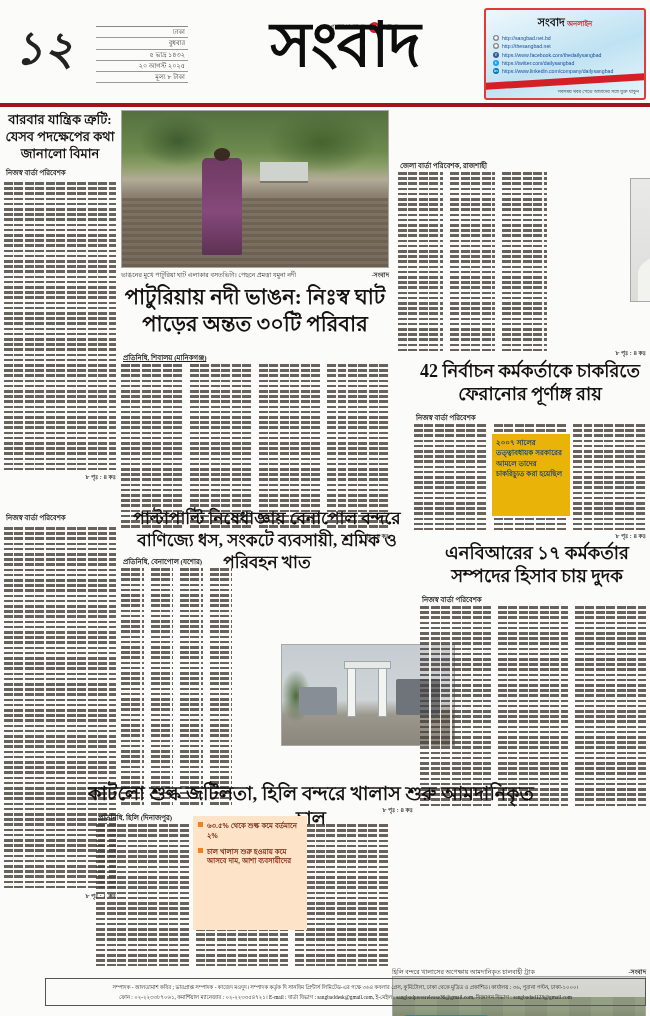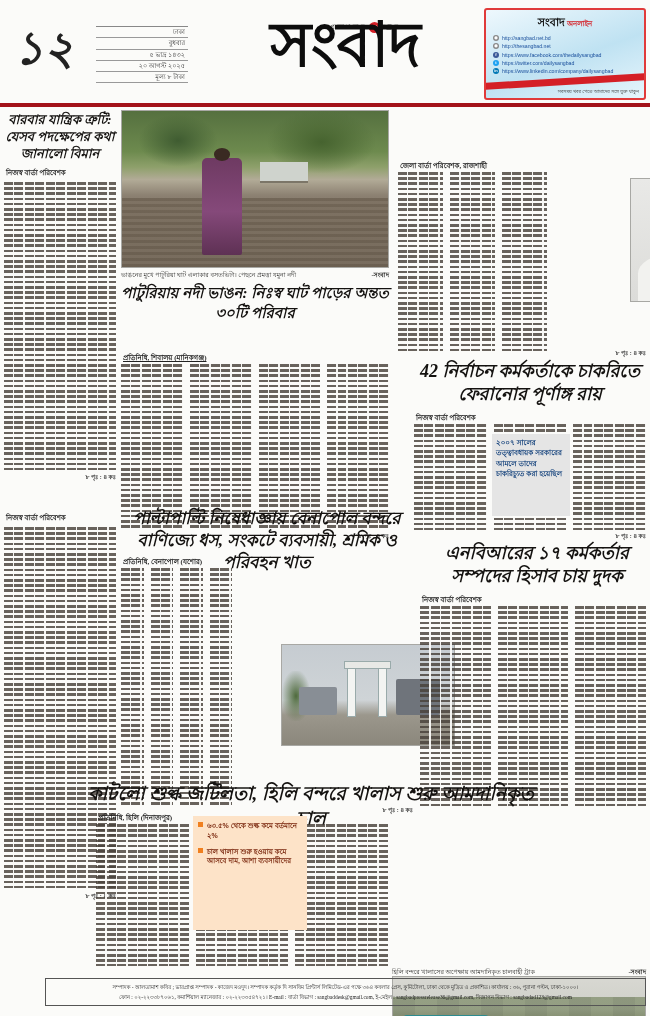--- a/index.html
+++ b/index.html
@@ -22,33 +22,33 @@
               font-family:"Liberation Sans",sans-serif;}
   #online-box .ob-title{text-align:center;margin-top:4px;font-weight:900;font-size:11px;color:#0d0d0d;}
   #online-box .ob-title .suffix{color:#d41f26;font-size:7px;font-weight:bold;margin-left:2px;}
   .ob-link-row{display:flex;align-items:center;gap:3px;margin:2.2px 0 0 7px;}
   .ob-ic{width:6px;height:6px;border-radius:50%;flex:0 0 auto;color:#fff;font-size:4px;line-height:6px;text-align:center;font-weight:bold;}
   .ob-link{font-size:5.2px;color:#1a4f9c;text-decoration:none;white-space:nowrap;}
   .ob-ribbon{position:absolute;left:-4px;right:-4px;bottom:13px;height:7px;background:#d41f26;transform:skewY(-3.5deg);}
   .ob-note{position:absolute;right:5px;bottom:2px;font-size:4.6px;color:#333;}
   #red-rule{left:0;top:103px;width:650px;height:4px;background:#a3131a;}
   
-  .headline{font-weight:bold;color:#141210;text-align:center;line-height:1.3;font-style:italic;}
+  .headline{font-weight:bold;color:#141210;text-align:center;line-height:1.3;}
   .byline{font-size:7px;font-weight:bold;color:#222;}
   .jump{font-size:6px;font-weight:bold;color:#333;}
   .fake{background-image:
         repeating-linear-gradient(to right, rgba(251,251,249,0) 0 9px, rgba(251,251,249,0.95) 9px 10.5px),
         repeating-linear-gradient(to bottom, rgba(72,65,58,0.82) 0 2.6px, rgba(0,0,0,0) 2.6px 5.2px);}
   .cols{display:flex;gap:7px;}
   .col{flex:1;}
   .photo{border:1px solid #a8a8a4;box-sizing:border-box;overflow:hidden;position:relative;}
   .caption{font-size:6.3px;color:#2a2a28;display:flex;justify-content:space-between;line-height:1.25;}
   .credit{font-weight:bold;}
   
-  .pullquote{background:#e5e5e5;color:#14427c;font-weight:bold;font-size:7.2px;line-height:1.45;
+  .pullquote{background:#eab308;color:#14427c;font-weight:bold;font-size:7.2px;line-height:1.45;
              padding:4px 4px;text-align:left;font-family:"Liberation Sans",sans-serif;}
   .hl-box{background:#fde3c8;padding:5px 5px;font-family:"Liberation Sans",sans-serif;}
   .hl-item{display:flex;gap:4px;margin-bottom:6px;}
   .hl-sq{width:5px;height:5px;background:#f08020;flex:0 0 auto;margin-top:1px;}
   .hl-text{font-size:7px;font-weight:bold;color:#7c2a10;line-height:1.4;}
   
   #footer-box{left:45px;top:978px;width:601px;height:28px;border:1px solid #555;box-sizing:border-box;
               padding:3px 6px;text-align:center;font-size:5.4px;line-height:1.85;color:#222;}
 </style>
 </head>
@@ -119,21 +119,21 @@
     <div class="abs" style="left:55%;top:0%;width:40%;height:40%;background:radial-gradient(ellipse at center,#46632f 0%,rgba(70,99,47,0) 72%);"></div>
     <div class="abs" style="left:52%;top:33%;width:18%;height:12%;background:#cfd3cd;box-shadow:0 2px 0 #7c7668;"></div>
     <div class="abs" style="left:0;top:56%;width:100%;height:44%;background:repeating-linear-gradient(to bottom,#6e6253 0 3px,#7d7162 3px 6px);opacity:.85;"></div>
     <div class="abs" style="left:30%;top:30%;width:15%;height:62%;background:linear-gradient(to bottom,#6e3a62 0%,#85497a 55%,#5e3154 100%);border-radius:5px 5px 2px 2px;"></div>
     <div class="abs" style="left:34.5%;top:24%;width:6%;height:8%;background:#3a2a22;border-radius:50%;"></div>
   </div>
   <div class="abs caption" style="left:121px;top:271px;width:268px;">
     <span>ভাঙনের মুখে পাটুরিয়া ঘাট এলাকার বসতভিটা। পেছনে প্রমত্তা যমুনা নদী</span>
     <span class="credit">-সংবাদ</span>
   </div>
-  <div class="abs headline" style="left:121px;top:284px;width:268px;font-size:15px;">পাটুরিয়ায় নদী ভাঙন: নিঃস্ব ঘাট পাড়ের অন্তত ৩০টি পরিবার</div>
+  <div class="abs headline" style="left:121px;top:284px;width:268px;font-size:21px;">পাটুরিয়ায় নদী ভাঙন: নিঃস্ব ঘাট পাড়ের অন্তত ৩০টি পরিবার</div>
   <div class="abs byline" style="left:123px;top:352px;text-decoration:underline;">প্রতিনিধি, শিবালয় (মানিকগঞ্জ)</div>
   <div class="abs cols" style="left:121px;top:364px;width:268px;height:166px;">
     <div class="col fake"></div>
     <div class="col fake"></div>
     <div class="col fake"></div>
     <div class="col fake"></div>
   </div>
   <div class="abs jump" style="left:309px;top:531px;width:80px;text-align:right;">৮ পৃঃ : ৪ কঃ</div>
 
   <div class="abs byline" style="left:400px;top:160px;text-align:center;">জেলা বার্তা পরিবেশক, রাজশাহী</div>

